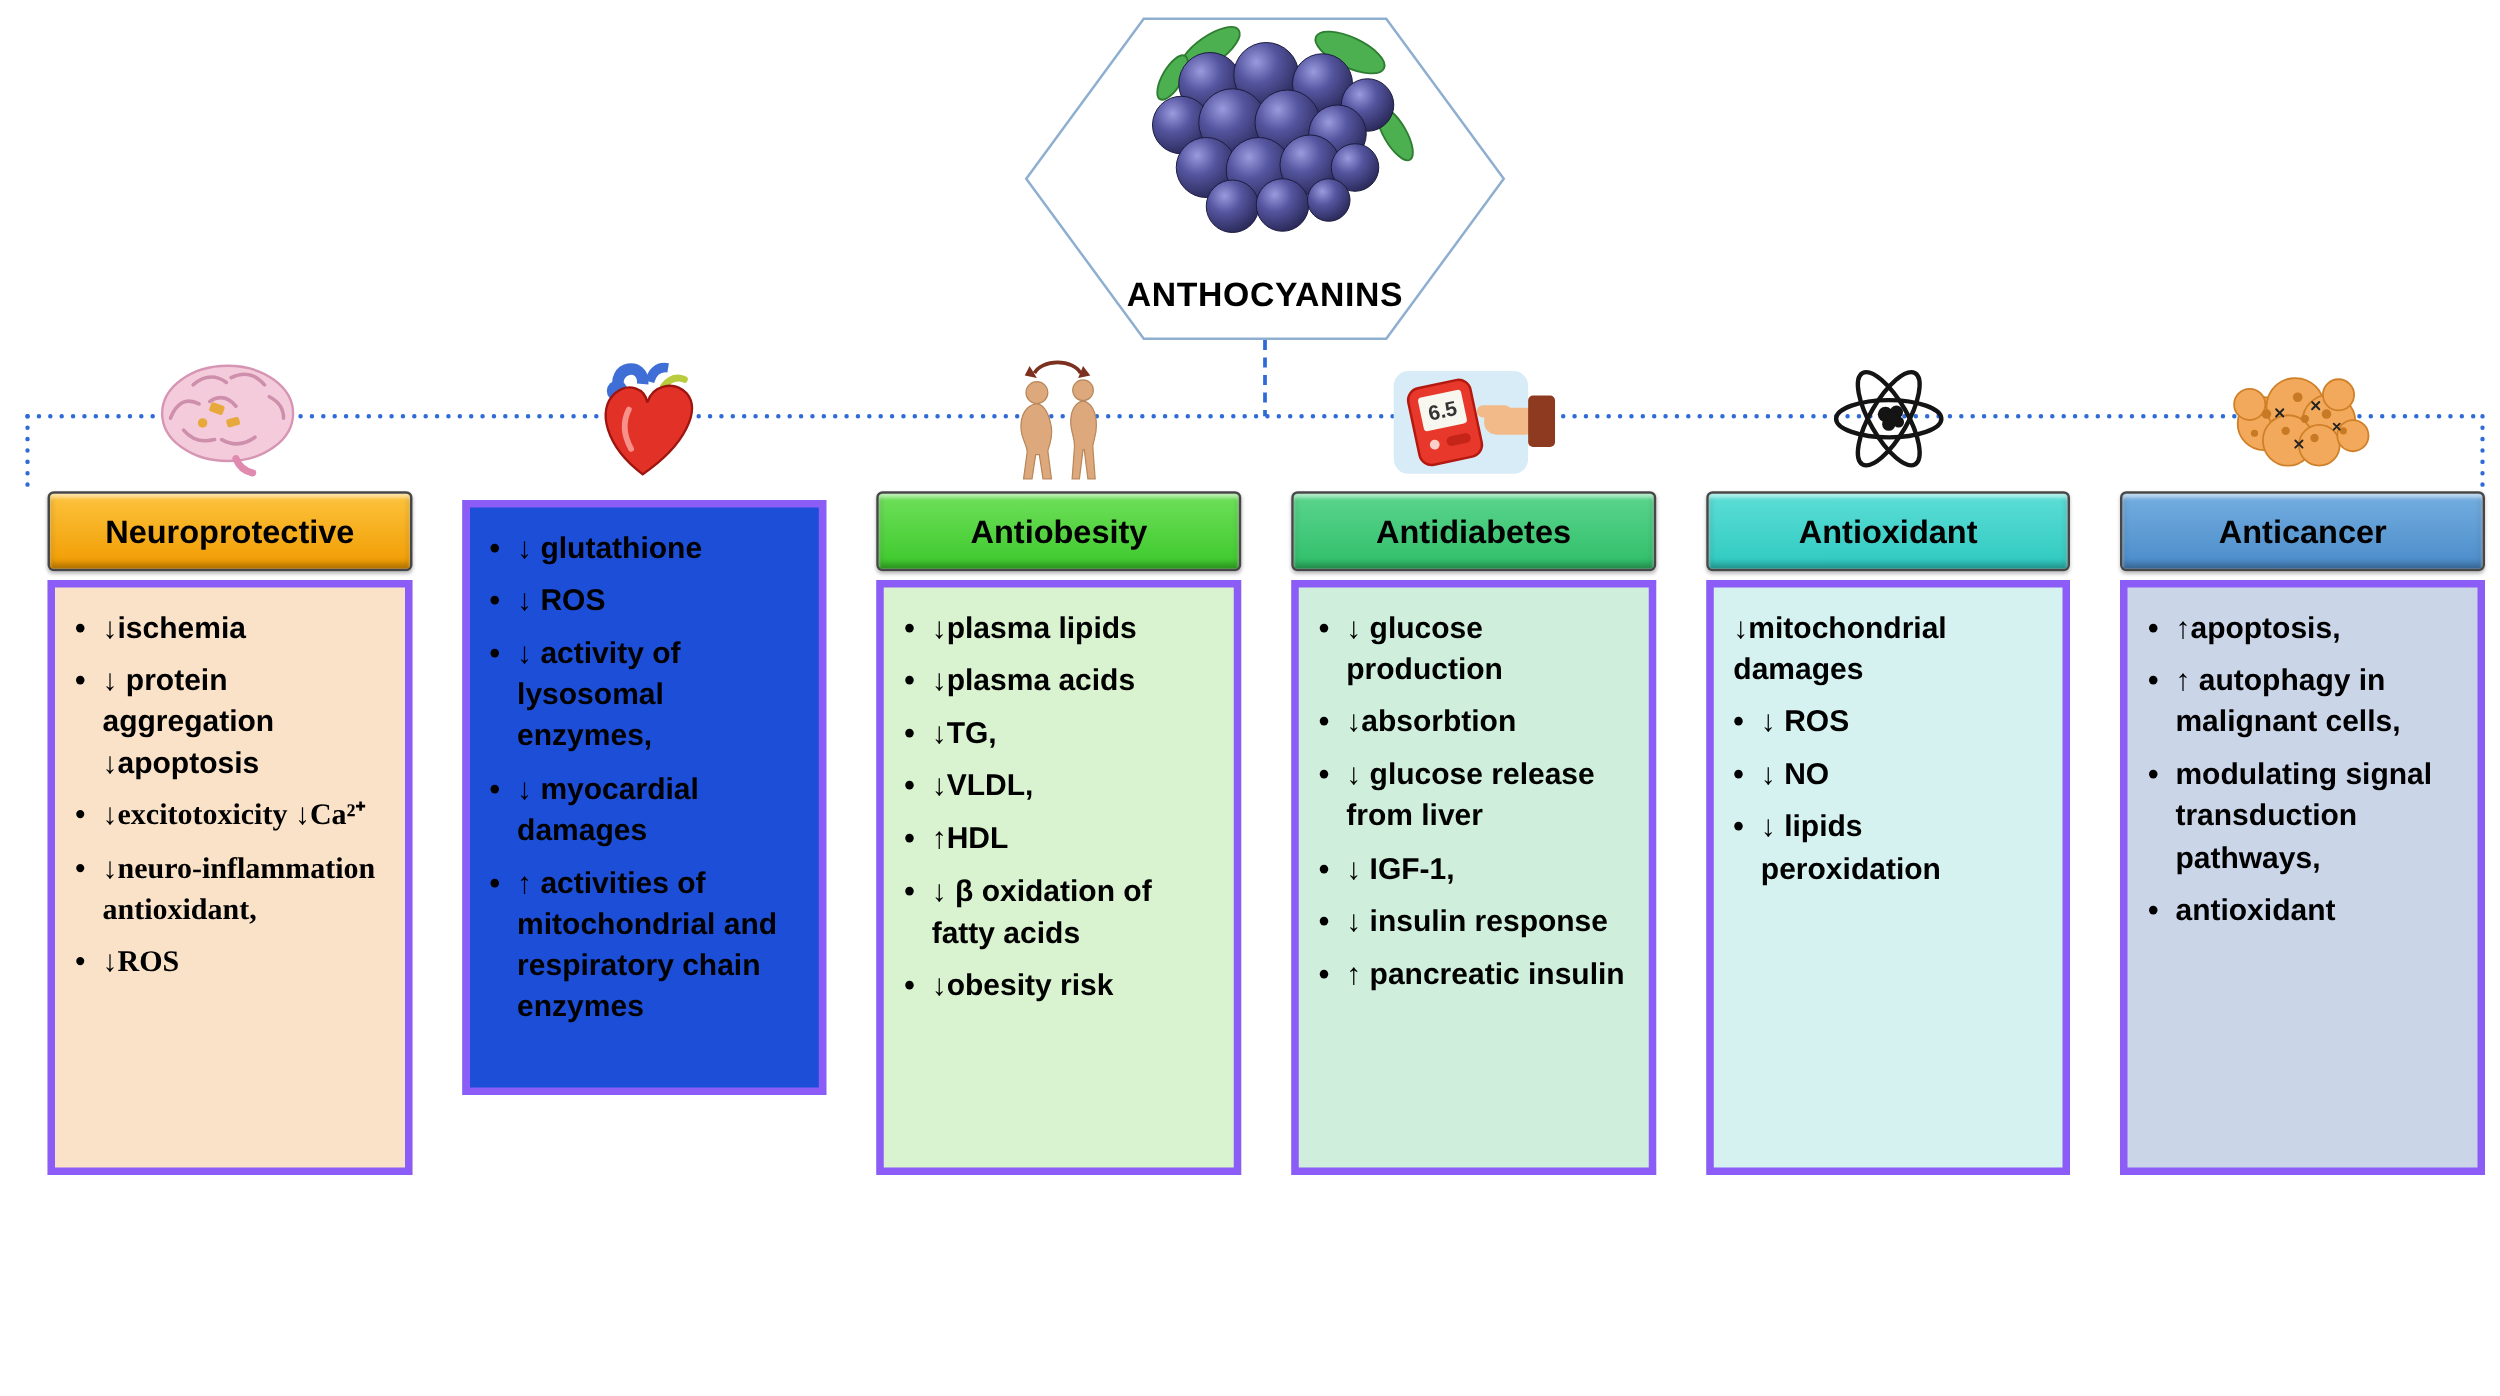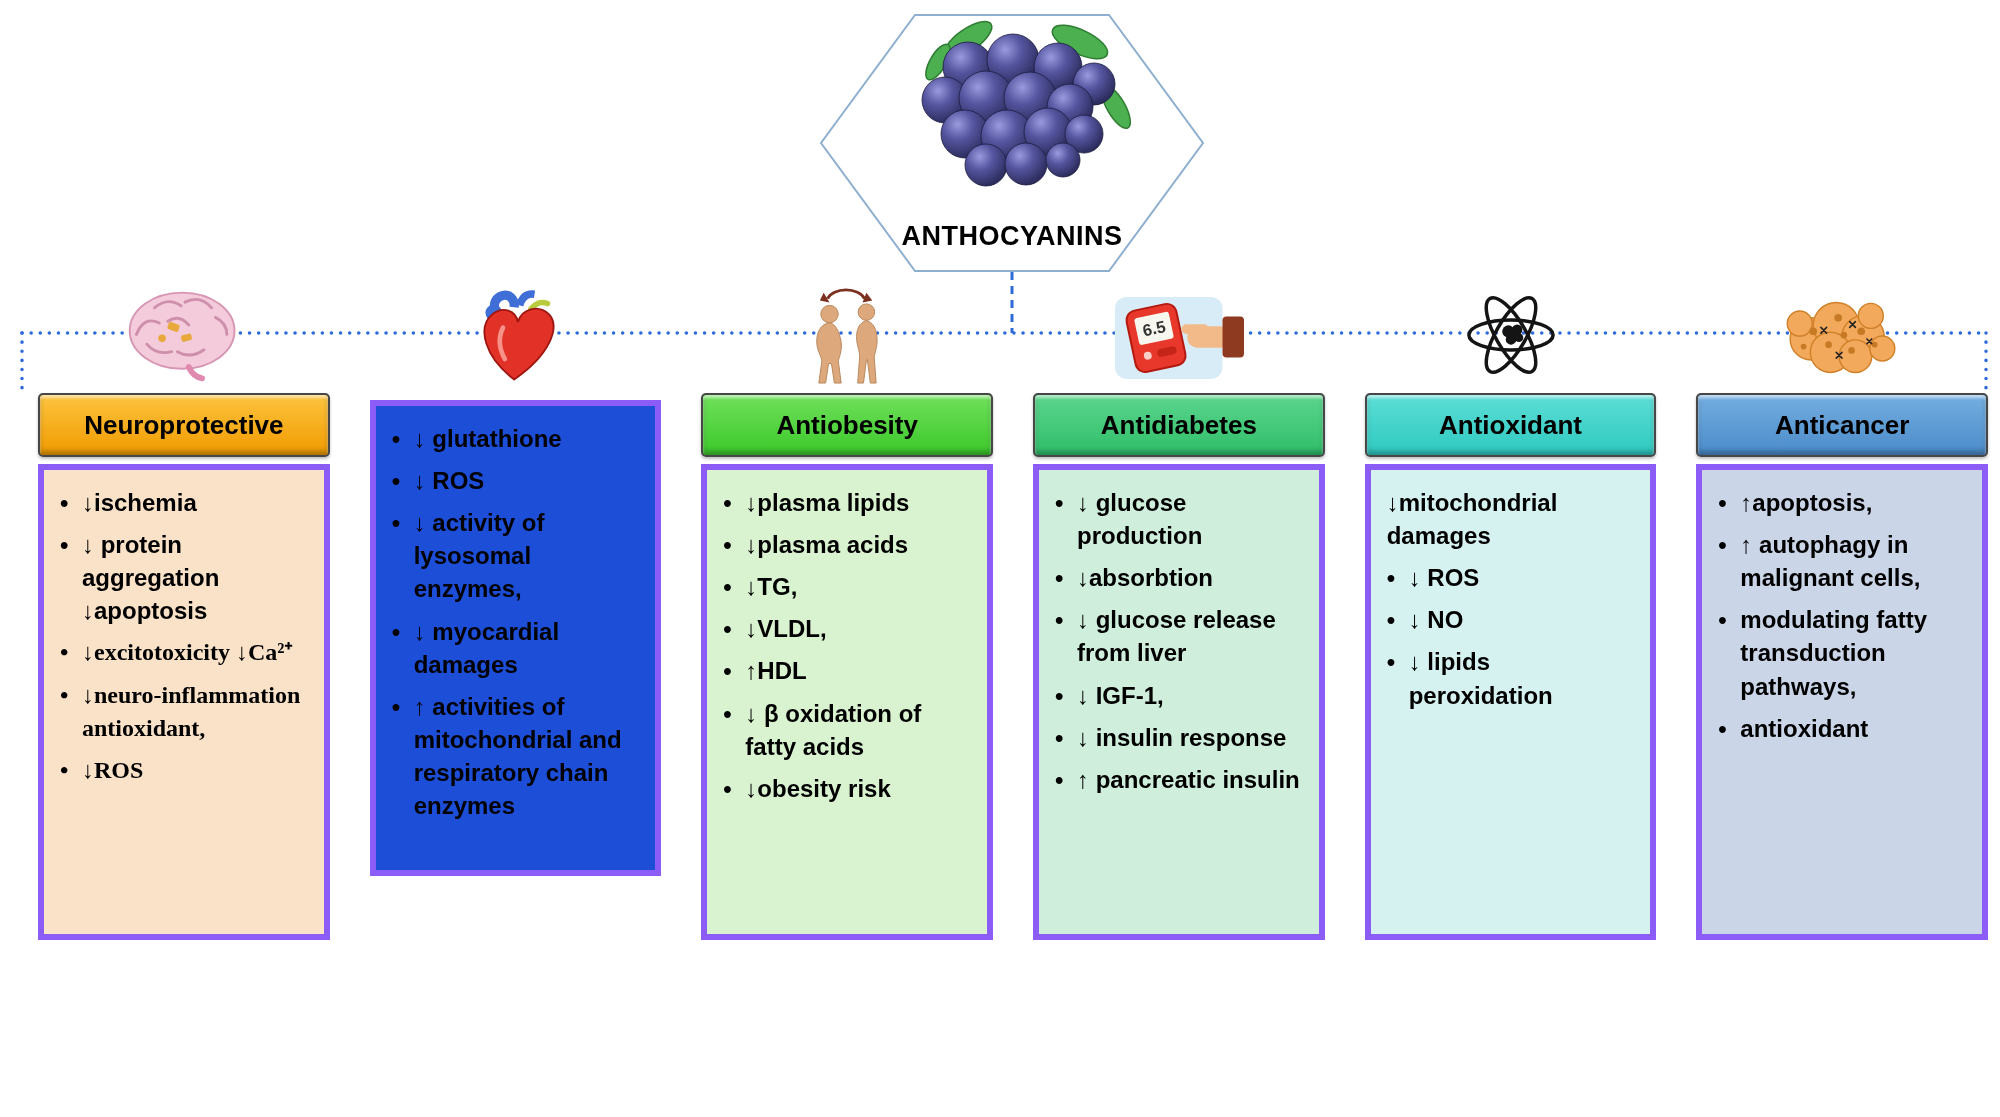--- a/index.html
+++ b/index.html
@@ -247,19 +247,19 @@
             <path d="M78,34 l6,6 M84,34 l-6,6"></path>
             <path d="M64,66 l6,6 M70,66 l-6,6"></path>
             <path d="M96,52 l5,5 M101,52 l-5,5"></path>
           </g>
         </svg>
       </div>
       <div class="col-header" style="background: linear-gradient(rgb(116, 174, 224), rgb(74, 139, 201));">Anticancer</div>
       <ul class="col-body" style="background: rgb(203, 213, 232);">
           <li>↑apoptosis,</li>
           <li>↑ autophagy in malignant cells,</li>
-          <li>modulating fatty transduction pathways,</li>
+          <li>modulating signal transduction pathways,</li>
           <li>antioxidant</li>
         </ul>
     </div>
 
   </div>
 </div>
 
 </body></html>

